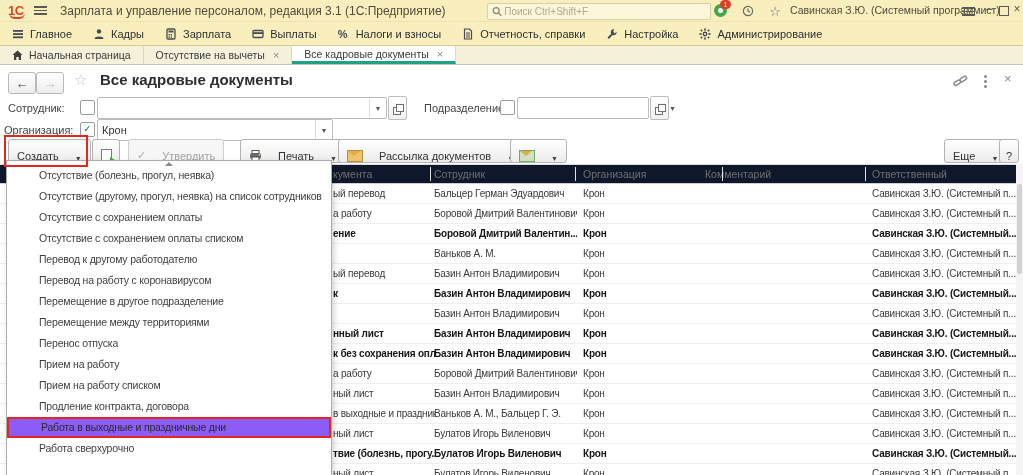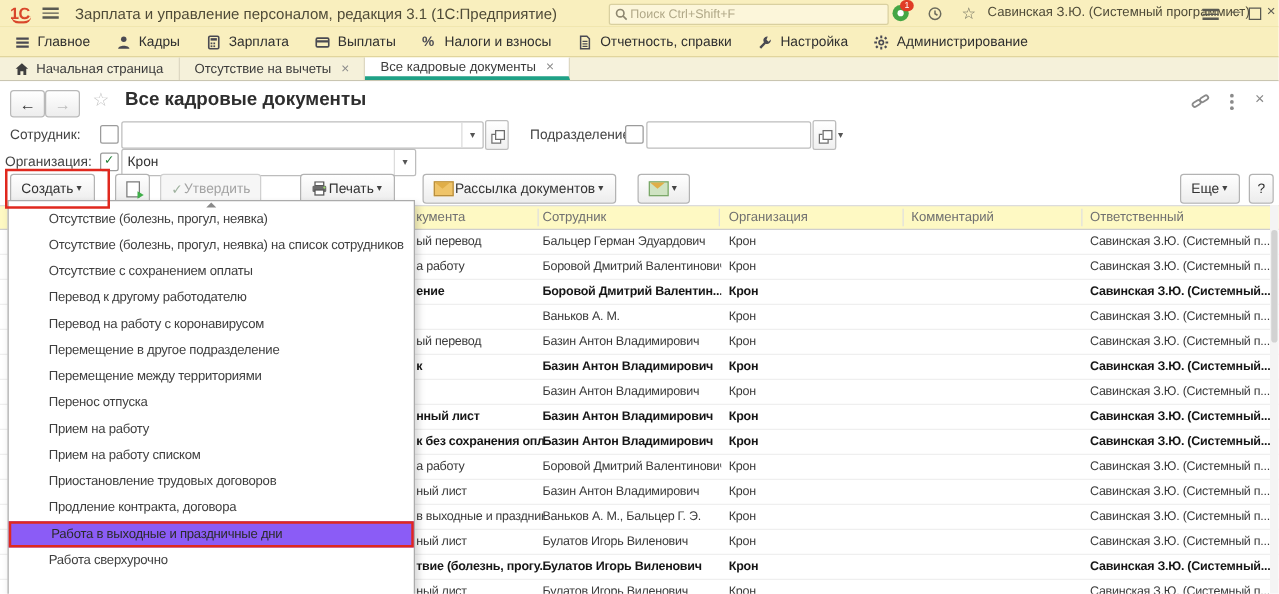--- a/index.html
+++ b/index.html
@@ -44,40 +44,40 @@
   .flabel{position:absolute;font-size:11px;color:#444}
   .cb{position:absolute;width:13px;height:13px;border:1px solid #9b9b9b;border-radius:2px;background:#fff;font-size:10px;line-height:12px;text-align:center;color:#1e7e34;font-weight:bold}
   .combo{position:absolute;height:20px;border:1px solid #bdbdbd;border-radius:2px;background:#fff;display:flex}
   .combo input{flex:1;border:none;outline:none;font-size:11px;color:#333;padding:0 4px;font-family:inherit;background:transparent}
   .dd-arrow{width:16px;border-left:1px solid #dcdcdc;display:flex;align-items:center;justify-content:center;font-size:7px;color:#555}
   .open-btn{position:absolute;width:17px;height:22px;border:1px solid #bdbdbd;border-radius:2px;background:linear-gradient(#fff,#f0f0f0);display:flex;align-items:center;justify-content:center}
   .sq2{position:relative;width:9px;height:9px}
   .sq2 b{position:absolute;width:6px;height:6px;border:1px solid #6f6f6f;background:#fff}
   .sq2 b:first-child{left:0;top:3px}.sq2 b:last-child{left:3px;top:0}
   
-  .btn{position:absolute;height:22px;border:1px solid #b3b3b3;border-radius:3px;background:linear-gradient(#fff,#ececec);font-size:11px;color:#333;display:flex;align-items:center;gap:1px;padding:0 8px;white-space:nowrap}
+  .btn{position:absolute;height:22px;border:1px solid #b3b3b3;border-radius:3px;background:linear-gradient(#fff,#ececec);font-size:11px;color:#333;display:flex;align-items:flex-end;gap:16px;padding:0 8px;white-space:nowrap}
   .btn .car{font-size:7px;color:#444}
   .btn.disabled{color:#a3a3a3;border-color:#d0d0d0;background:#f6f6f6}
   .env{width:14px;height:10px;background:#efc469;border:1px solid #b98f3e;position:relative}
   .env:before{content:"";position:absolute;left:0;top:0;border-left:6.5px solid transparent;border-right:6.5px solid transparent;border-top:5px solid #e0ae48}
   .sheet{width:9px;height:11px;background:#fff;border:1px solid #7a7a7a;position:relative}
   .sheet:after{content:"";position:absolute;right:-4px;bottom:-2px;border-left:5px solid #3fae49;border-top:3px solid transparent;border-bottom:3px solid transparent}
   .annotation{position:absolute;border:2px solid #e0281e;z-index:40;pointer-events:none}
   
   .grid{position:absolute;left:0;top:99px;right:0}
-  .thead{position:relative;height:18px;border-top:1px solid #dcdcdc;border-bottom:1px solid #cfcfcf;background:#fef9c3}
+  .thead{position:relative;height:18px;border-top:1px solid #dcdcdc;border-bottom:1px solid #cfcfcf;background:#0f172a}
   .th{position:absolute;top:0;height:18px;line-height:18px;font-size:10.5px;color:#707070;white-space:nowrap;overflow:hidden}
   .vline{position:absolute;top:2px;bottom:2px;width:1px;background:#e0e0e0}
   .tr{position:relative;height:19px;border-bottom:1px solid #efefef}
   .td{position:absolute;top:0;height:19px;line-height:19px;font-size:10px;color:#3a3a3a;white-space:nowrap;overflow:hidden;letter-spacing:-0.2px}
   .tr.bold .td{font-weight:bold;color:#161616}
   .c1{left:330px;width:102px;padding-left:3px}
   .c2{left:430px;width:143px;padding-left:4px}
   .c3{left:575px;width:145px;padding-left:8px}
-  .c4{left:722px;width:141px;padding-left:7px}
+  .c4{left:698px;width:141px;padding-left:7px}
   .c5{left:865px;width:149px;padding-left:7px}
   .scrollbar{position:absolute;right:0;top:99px;bottom:0;width:7px;background:#f4f4f4}
   .scrollbar .thumb{position:absolute;top:20px;left:1px;width:5px;height:90px;background:#d2d2d2;border-radius:3px}
   
   .dropdown{position:absolute;left:6px;top:160px;width:324px;height:330px;background:#fff;border:1px solid #ababab;box-shadow:2px 3px 6px rgba(0,0,0,.18);z-index:30}
   .scrollup{position:absolute;top:1px;left:50%;margin-left:-4px;width:0;height:0;border-left:4px solid transparent;border-right:4px solid transparent;border-bottom:4px solid #8a8a8a}
   .dd-list{position:absolute;top:4px;left:0;right:0}
   .dd-item{height:21px;line-height:21px;padding-left:32px;font-size:10.5px;color:#3f3f3f;letter-spacing:-0.2px;white-space:nowrap;overflow:hidden}
   .dd-item.highlight{background:#8b5cf6;border:2px solid #e0281e;height:17px;line-height:17px;color:#2b2b2b}
   svg{display:block}
@@ -443,29 +443,29 @@
   </div>
   <div class="scrollbar">
       <div class="thumb"></div>
     </div>
 </div>
 
 <div class="dropdown">
   <span class="scrollup"></span>
   <div class="dd-list">
     <div class="dd-item">Отсутствие (болезнь, прогул, неявка)</div>
-    <div class="dd-item">Отсутствие (болезнь, прогул, неявка) на список сотрудников</div>
+    <div class="dd-item">Отсутствие (другому, прогул, неявка) на список сотрудников</div>
     <div class="dd-item">Отсутствие с сохранением оплаты</div>
+    <div class="dd-item">Отсутствие с сохранением оплаты списком</div>
     <div class="dd-item">Перевод к другому работодателю</div>
     <div class="dd-item">Перевод на работу с коронавирусом</div>
     <div class="dd-item">Перемещение в другое подразделение</div>
     <div class="dd-item">Перемещение между территориями</div>
     <div class="dd-item">Перенос отпуска</div>
     <div class="dd-item">Прием на работу</div>
     <div class="dd-item">Прием на работу списком</div>
-    <div class="dd-item">Приостановление трудовых договоров</div>
     <div class="dd-item">Продление контракта, договора</div>
     <div class="dd-item highlight">Работа в выходные и праздничные дни</div>
     <div class="dd-item">Работа сверхурочно</div>
   </div>
 </div>
 
 <div class="annotation" style="left:4px;top:135px;width:80px;height:28px"></div>
 
 </body></html>

